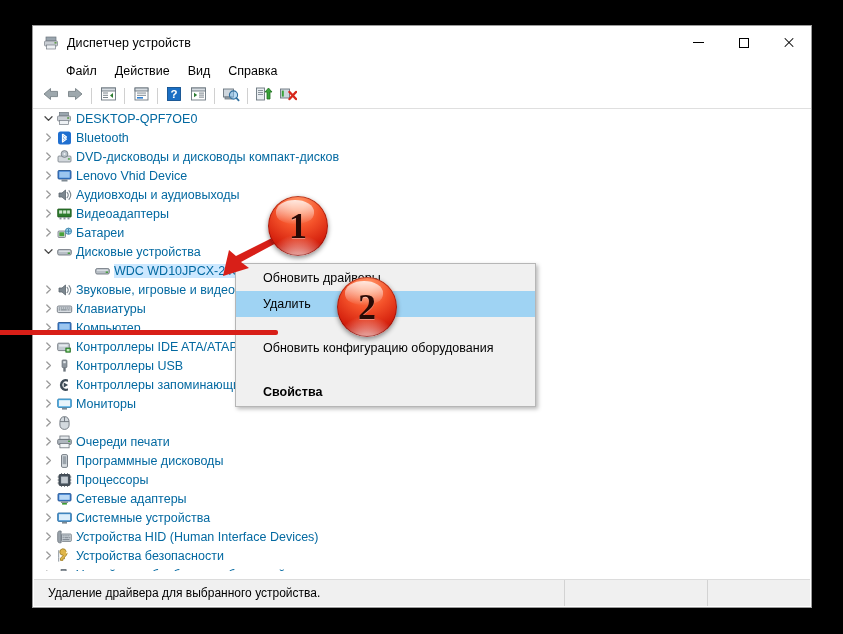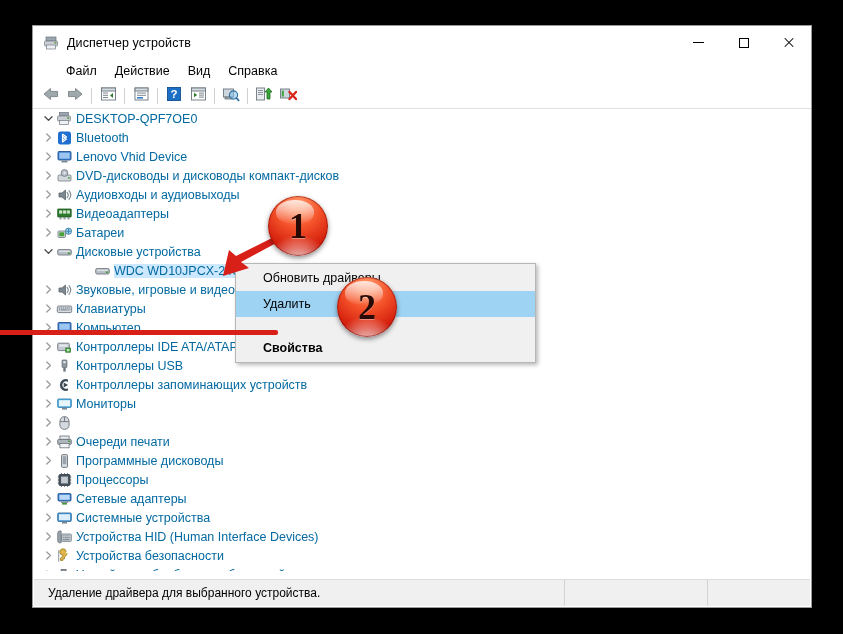--- a/index.html
+++ b/index.html
@@ -316,39 +316,39 @@
               </svg></span>
             <span class="tlabel">Bluetooth</span>
           </div>
           <div class="trow lvl1">
             <span class="chev">
               <svg width="9" height="9" viewBox="0 0 9 9">
                 <path d="M2.8 1 L6.4 4.5 L2.8 8" fill="none" stroke="#9a9a9a" stroke-width="1.3" stroke-linecap="round" stroke-linejoin="round"></path>
               </svg>
             </span>
             <span class="ticon"><svg width="17" height="16" viewBox="0 0 16 16">
-                <rect x="1.5" y="2.5" width="13" height="8.5" rx="1" fill="#3b7fd4" stroke="#24548f" stroke-width="0.9"></rect>
-                <rect x="2.8" y="3.7" width="10.4" height="6" fill="#9cc6ef"></rect>
-                <rect x="5" y="11.5" width="6" height="2" fill="#7f8a93"></rect>
-              </svg></span>
-            <span class="tlabel">Lenovo Vhid Device</span>
-          </div>
-          <div class="trow lvl1">
-            <span class="chev">
-              <svg width="9" height="9" viewBox="0 0 9 9">
-                <path d="M2.8 1 L6.4 4.5 L2.8 8" fill="none" stroke="#9a9a9a" stroke-width="1.3" stroke-linecap="round" stroke-linejoin="round"></path>
-              </svg>
-            </span>
-            <span class="ticon"><svg width="17" height="16" viewBox="0 0 16 16">
                 <rect x="1.5" y="7" width="13" height="6" rx="1" fill="#d3d8dd" stroke="#767e86" stroke-width="0.8"></rect>
                 <circle cx="8" cy="5" r="3.4" fill="#b9c2ca" stroke="#6e767e" stroke-width="0.8"></circle>
                 <circle cx="8" cy="5" r="1" fill="#eef2f5"></circle>
                 <rect x="11.4" y="9.3" width="2" height="1.3" fill="#3d9b33"></rect>
               </svg></span>
             <span class="tlabel">DVD-дисководы и дисководы компакт-дисков</span>
+          </div>
+          <div class="trow lvl1">
+            <span class="chev">
+              <svg width="9" height="9" viewBox="0 0 9 9">
+                <path d="M2.8 1 L6.4 4.5 L2.8 8" fill="none" stroke="#9a9a9a" stroke-width="1.3" stroke-linecap="round" stroke-linejoin="round"></path>
+              </svg>
+            </span>
+            <span class="ticon"><svg width="17" height="16" viewBox="0 0 16 16">
+                <rect x="1.5" y="2.5" width="13" height="8.5" rx="1" fill="#3b7fd4" stroke="#24548f" stroke-width="0.9"></rect>
+                <rect x="2.8" y="3.7" width="10.4" height="6" fill="#9cc6ef"></rect>
+                <rect x="5" y="11.5" width="6" height="2" fill="#7f8a93"></rect>
+              </svg></span>
+            <span class="tlabel">Lenovo Vhid Device</span>
           </div>
           <div class="trow lvl1">
             <span class="chev">
               <svg width="9" height="9" viewBox="0 0 9 9">
                 <path d="M2.8 1 L6.4 4.5 L2.8 8" fill="none" stroke="#9a9a9a" stroke-width="1.3" stroke-linecap="round" stroke-linejoin="round"></path>
               </svg>
             </span>
             <span class="ticon"><svg width="17" height="16" viewBox="0 0 16 16">
                 <path d="M2.5 6 L5.5 6 L9 3 L9 13 L5.5 10 L2.5 10 Z" fill="#7d8890" stroke="#5a646c" stroke-width="0.8" stroke-linejoin="round"></path>
                 <path d="M10.6 5.3 q2.3 2.7 0 5.4 M12.5 3.6 q3.5 4.4 0 8.8" fill="none" stroke="#7d8890" stroke-width="1.1" stroke-linecap="round"></path>
@@ -652,20 +652,23 @@
   </div>
 
   <div class="ctxmenu">
     <div class="ctxitem">
       <span>Обновить драйверы</span>
     </div>
     <div class="ctxitem hl">
       <span>Удалить</span>
     </div>
     <i class="ctxsep"></i>
+    <div class="ctxitem">
+      <span>Обновить конфигурацию оборудования</span>
+    </div>
     <i class="ctxsep"></i>
     <div class="ctxitem bold">
       <span>Свойства</span>
     </div>
   </div>
 
   <div class="redline"></div>
 
   <svg class="arrow1" viewBox="0 0 90 52">
     <path d="M88 6 L36 34 L44 40 L18 48 L24 22 L31 28 L85 1 Z" fill="#d81f18"></path>

